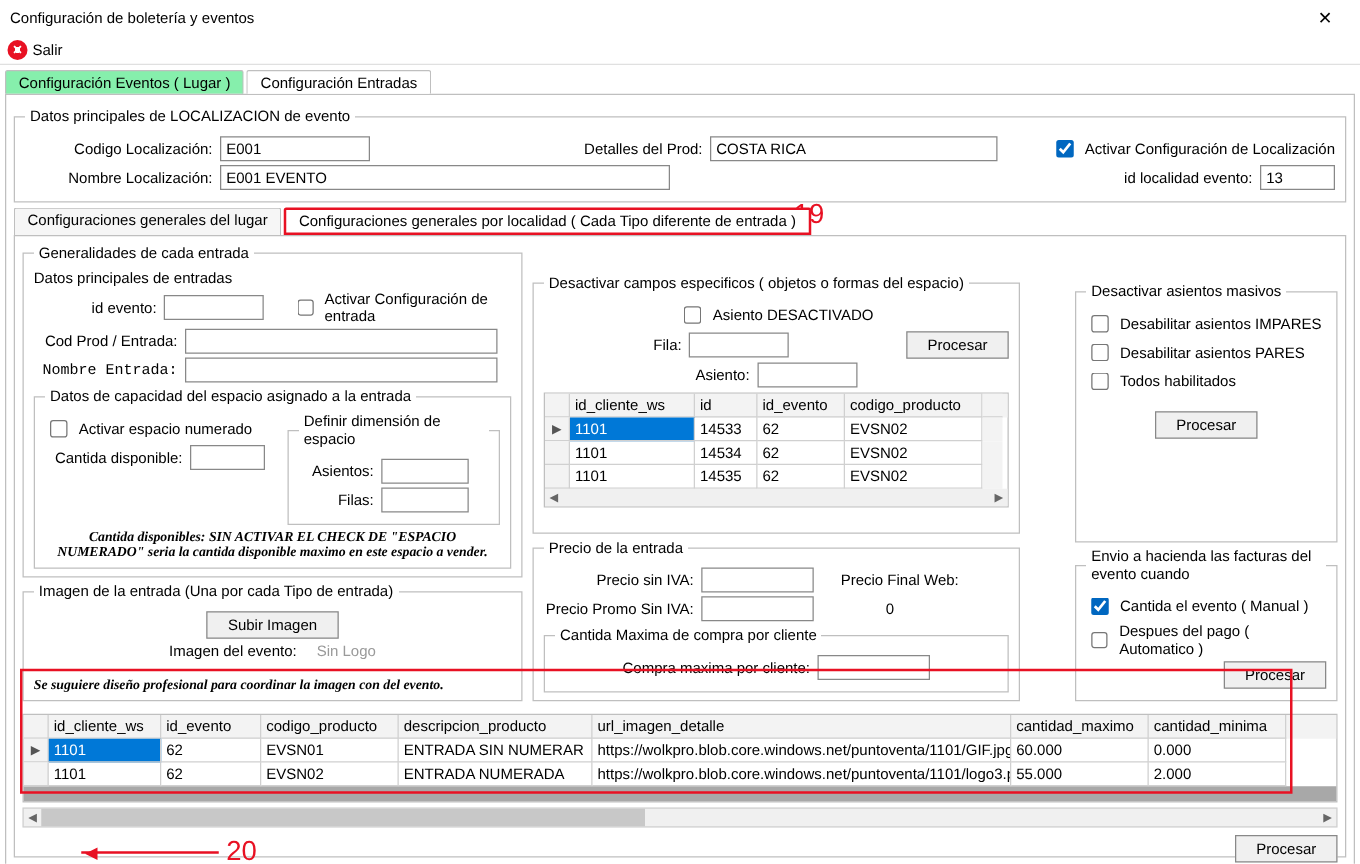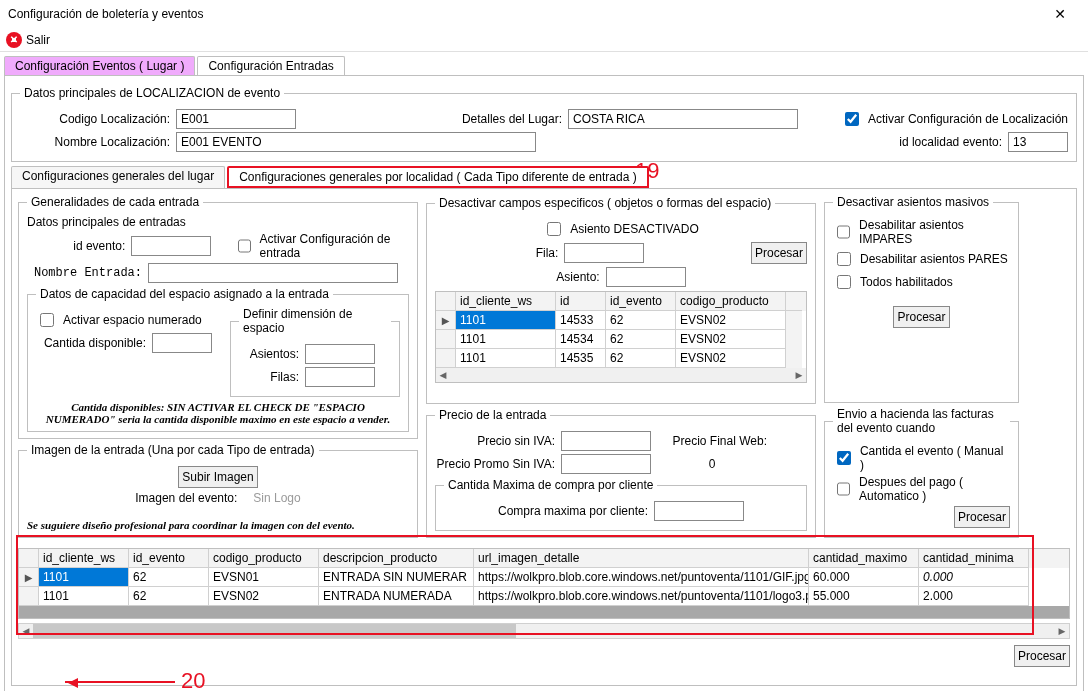--- a/index.html
+++ b/index.html
@@ -4,32 +4,32 @@
 <style>
 * { box-sizing: border-box; font-family: "Segoe UI", Tahoma, sans-serif; font-size: 12px; }
 body { margin: 0; background: #fff; color: #000; width: 1088px; height: 691px; overflow: hidden; position: relative; }
 .titlebar { height: 28px; display: flex; align-items: center; padding: 0 8px; }
 .titlebar .title { flex: 1; }
 .titlebar .close { width: 40px; text-align: center; font-size: 14px; cursor: default; }
 .toolbar { height: 24px; display: flex; align-items: center; border-bottom: 1px solid #e0e0e0; padding: 0 6px; gap: 4px; }
 .toolbar .x-icon { width: 16px; height: 16px; background: radial-gradient(circle at 50% 50%, #fff 0 20%, #e81123 21% 100%); border-radius: 50%; display: flex; align-items: center; justify-content: center; color: #fff; font-weight: bold; font-size: 10px; }
 
 .tabs { display: flex; margin: 4px 4px 0 4px; }
-.tab { border: 1px solid #bfbfbf; border-bottom: none; padding: 2px 10px; background: #f0abfc; border-radius: 2px 2px 0 0; margin-right: 2px; cursor: default; }
+.tab { border: 1px solid #bfbfbf; border-bottom: none; padding: 2px 10px; background: #86efac; border-radius: 2px 2px 0 0; margin-right: 2px; cursor: default; }
 .tab.active { background: #fff; position: relative; z-index: 2; }
 .tab-body { border: 1px solid #bfbfbf; margin: 0 4px 4px 4px; padding: 6px; position: relative; }
 
 fieldset.group { border: 1px solid #bfbfbf; margin: 4px 0; padding: 6px 8px; }
 fieldset.group > legend { padding: 0 4px; }
 
 .row { display: flex; align-items: center; gap: 6px; margin: 3px 0; }
 .row label.rt { text-align: right; }
 input[type=text] { border: 1px solid #888; height: 20px; padding: 0 4px; background: #fff; }
 input[type=checkbox] { width: 14px; height: 14px; accent-color: #0067c0; }
-button.btn { border: 1px solid #888; background: #f0f0f0; height: 22px; padding: 0 3px; cursor: default; }
+button.btn { border: 1px solid #888; background: #f0f0f0; height: 22px; padding: 0 16px; cursor: default; }
 
 .inner-tabs { display: flex; margin-top: 4px; }
 .inner-tab { border: 1px solid #bfbfbf; border-bottom: none; padding: 2px 10px; background: #f6f6f6; border-radius: 2px 2px 0 0; margin-right: 2px; cursor: default; }
 .inner-tab.active { background: #fff; position: relative; z-index: 2; text-align: center; }
 .inner-red { border: 2px solid #e81123 !important; }
 
 .cols { display: flex; gap: 8px; }
 
 .grid { border: 1px solid #bfbfbf; font-size: 11px; }
 .grid-head, .grid-row { display: flex; }
@@ -74,21 +74,21 @@
   <div class="tab active">Configuración Entradas</div>
 </div>
 
 <div class="tab-body" style="height:630px;">
 
   <fieldset class="group">
     <legend>Datos principales de LOCALIZACION de evento</legend>
     <div class="row">
       <label class="rt" style="width:150px;">Codigo Localización:</label>
       <input type="text" style="width: 120px;" value="E001">
-      <label class="rt" style="width:260px;">Detalles del Lugar:</label>
+      <label class="rt" style="width:260px;">Detalles del Prod:</label>
       <input type="text" style="width: 230px;" value="COSTA RICA">
       <div style="flex:1"></div>
       <input type="checkbox" checked="" style="">
       <span>Activar Configuración de Localización</span>
     </div>
     <div class="row">
       <label class="rt" style="width:150px;">Nombre Localización:</label>
       <input type="text" style="width: 360px;" value="E001 EVENTO">
       <div style="flex:1"></div>
       <label class="rt" style="width:110px;">id localidad evento:</label>
@@ -108,20 +108,24 @@
       <div style="width:400px;">
         <fieldset class="group" style="margin-top:0;">
           <legend>Generalidades de cada entrada</legend>
           <div style="font-size:12px; margin-bottom:2px;">Datos principales de entradas</div>
           <div class="row">
             <label class="rt" style="width:115px;">id evento:</label>
             <input type="text" style="width: 80px;">
             <span style="width:12px;"></span>
             <input type="checkbox" style="">
             <span>Activar Configuración de entrada</span>
+          </div>
+          <div class="row">
+            <label class="rt" style="width:115px;">Cod Prod / Entrada:</label>
+            <input type="text" style="width: 250px;">
           </div>
           <div class="row">
             <label class="rt" style="width:115px;font-family:Liberation Mono, monospace;">Nombre Entrada:</label>
             <input type="text" style="width: 250px;">
           </div>
 
           <fieldset class="group" style="margin:4px 0 0 0;">
             <legend>Datos de capacidad del espacio asignado a la entrada</legend>
             <div style="display:flex; gap:8px;">
               <div style="flex:1;">
@@ -237,21 +241,21 @@
           <fieldset class="group" style="margin:4px 0 0 0;">
             <legend>Cantida Maxima de compra por cliente</legend>
             <div class="row" style="justify-content:center;">
                 <label>Compra maxima por cliente:</label>
                 <input type="text" style="width: 90px;">
               </div>
           </fieldset>
         </fieldset>
       </div>
 
-      <div style="width:195px;">
+      <div style="width:210px;margin-left:36px;">
         <fieldset class="group" style="margin-top:0; height:208px;">
           <legend>Desactivar asientos masivos</legend>
           <div class="row">
               <input type="checkbox" style="">
               <span>Desabilitar asientos IMPARES</span>
             </div>
           <div class="row">
               <input type="checkbox" style="">
               <span>Desabilitar asientos PARES</span>
             </div>
@@ -293,21 +297,21 @@
         <div class="cell" style="width:110px;">cantidad_minima</div>
       </div>
       <div class="grid-row">
         <div class="rowsel">▶</div>
         <div class="cell sel" style="width:90px;">1101</div>
         <div class="cell" style="width:80px;">62</div>
         <div class="cell" style="width:110px;">EVSN01</div>
         <div class="cell" style="width:155px;">ENTRADA SIN NUMERAR</div>
         <div class="cell" style="width:335px;">https://wolkpro.blob.core.windows.net/puntoventa/1101/GIF.jpg</div>
         <div class="cell" style="width:110px;">60.000</div>
-        <div class="cell" style="width:110px;font-style:italic;">0.000</div>
+        <div class="cell" style="width:110px;">0.000</div>
       </div>
       <div class="grid-row">
         <div class="rowsel"></div>
         <div class="cell" style="width:90px;">1101</div>
         <div class="cell" style="width:80px;">62</div>
         <div class="cell" style="width:110px;">EVSN02</div>
         <div class="cell" style="width:155px;">ENTRADA NUMERADA</div>
         <div class="cell" style="width:335px;">https://wolkpro.blob.core.windows.net/puntoventa/1101/logo3.png</div>
         <div class="cell" style="width:110px;">55.000</div>
         <div class="cell" style="width:110px;">2.000</div>

